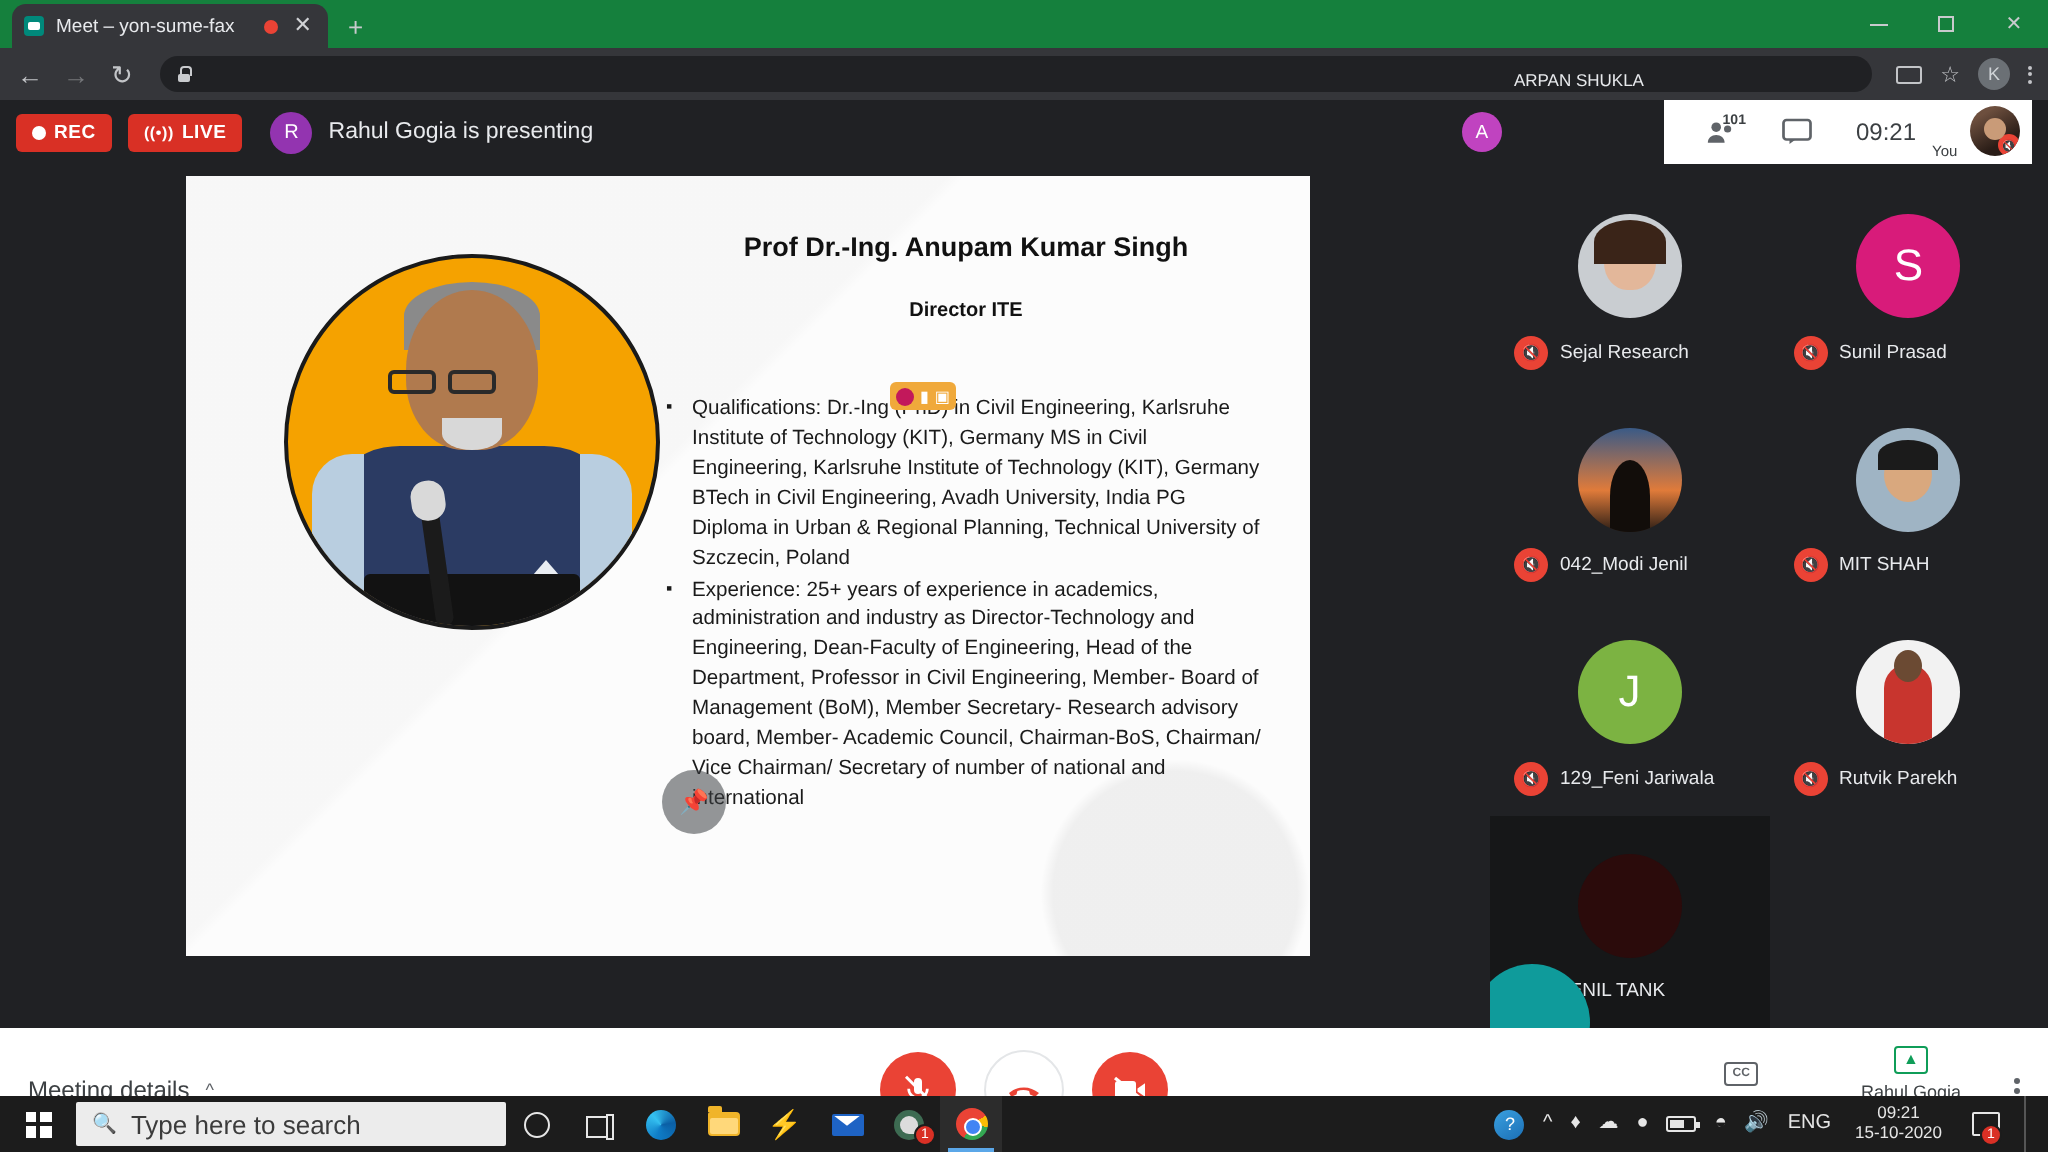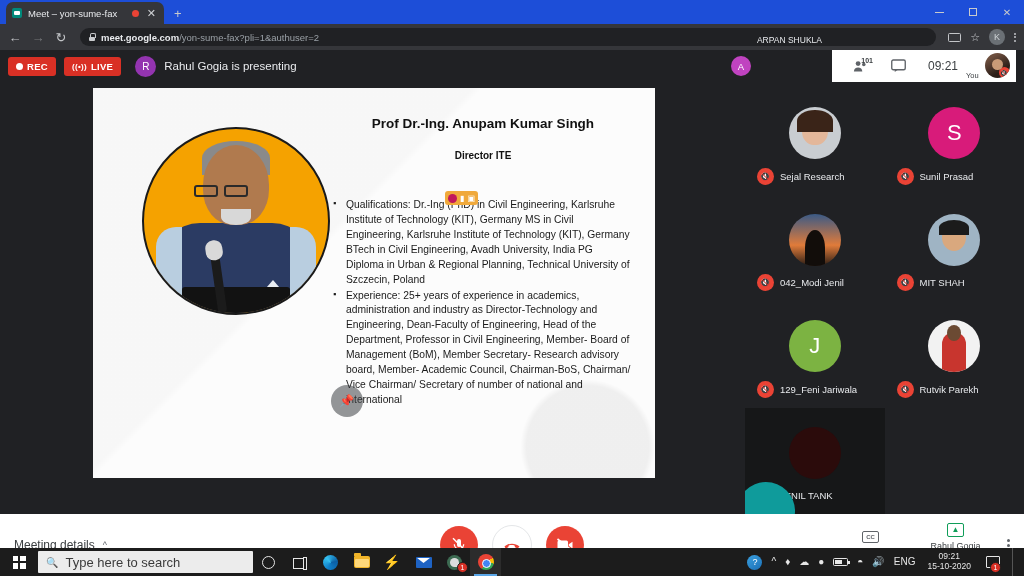--- a/index.html
+++ b/index.html
@@ -8,21 +8,21 @@
     font-family: "Liberation Sans", sans-serif;
     background:#202124;
     -webkit-font-smoothing:antialiased;
   }
 
   
   .browser { position:absolute; inset:0; display:flex; flex-direction:column; }
 
   
   .tabstrip {
-    height:24px; background:#1d4ed8; display:flex; align-items:flex-end;
+    height:24px; background:#15803d; display:flex; align-items:flex-end;
     position:relative; flex:0 0 24px;
   }
   .tab {
     height:22px; width:158px; background:#35363a; border-radius:7px 7px 0 0;
     display:flex; align-items:center; padding:0 6px; gap:6px; margin-left:6px;
     position:relative;
   }
   .tab-fav {
     width:10px; height:10px; border-radius:2px; background:#00897b; flex:0 0 10px;
     position:relative;
@@ -374,21 +374,20 @@
       <div class="wc">✕</div>
     </div>
   </div>
 
   <div class="toolbar">
     <span class="navbtn">←</span>
     <span class="navbtn dim">→</span>
     <span class="navbtn">↻</span>
     <div class="omnibox">
       <span class="lock"></span>
-      <span class="url"><b>meet.google.com</b><span>/yon-sume-fax?pli=1&amp;authuser=2</span></span>
     </div>
     <span class="cast"></span>
     <span class="tb-icon">☆</span>
     <span class="avatar-chrome">K</span>
     <span class="kebab">
         <i></i>
         <i></i>
         <i></i>
       </span>
   </div>

